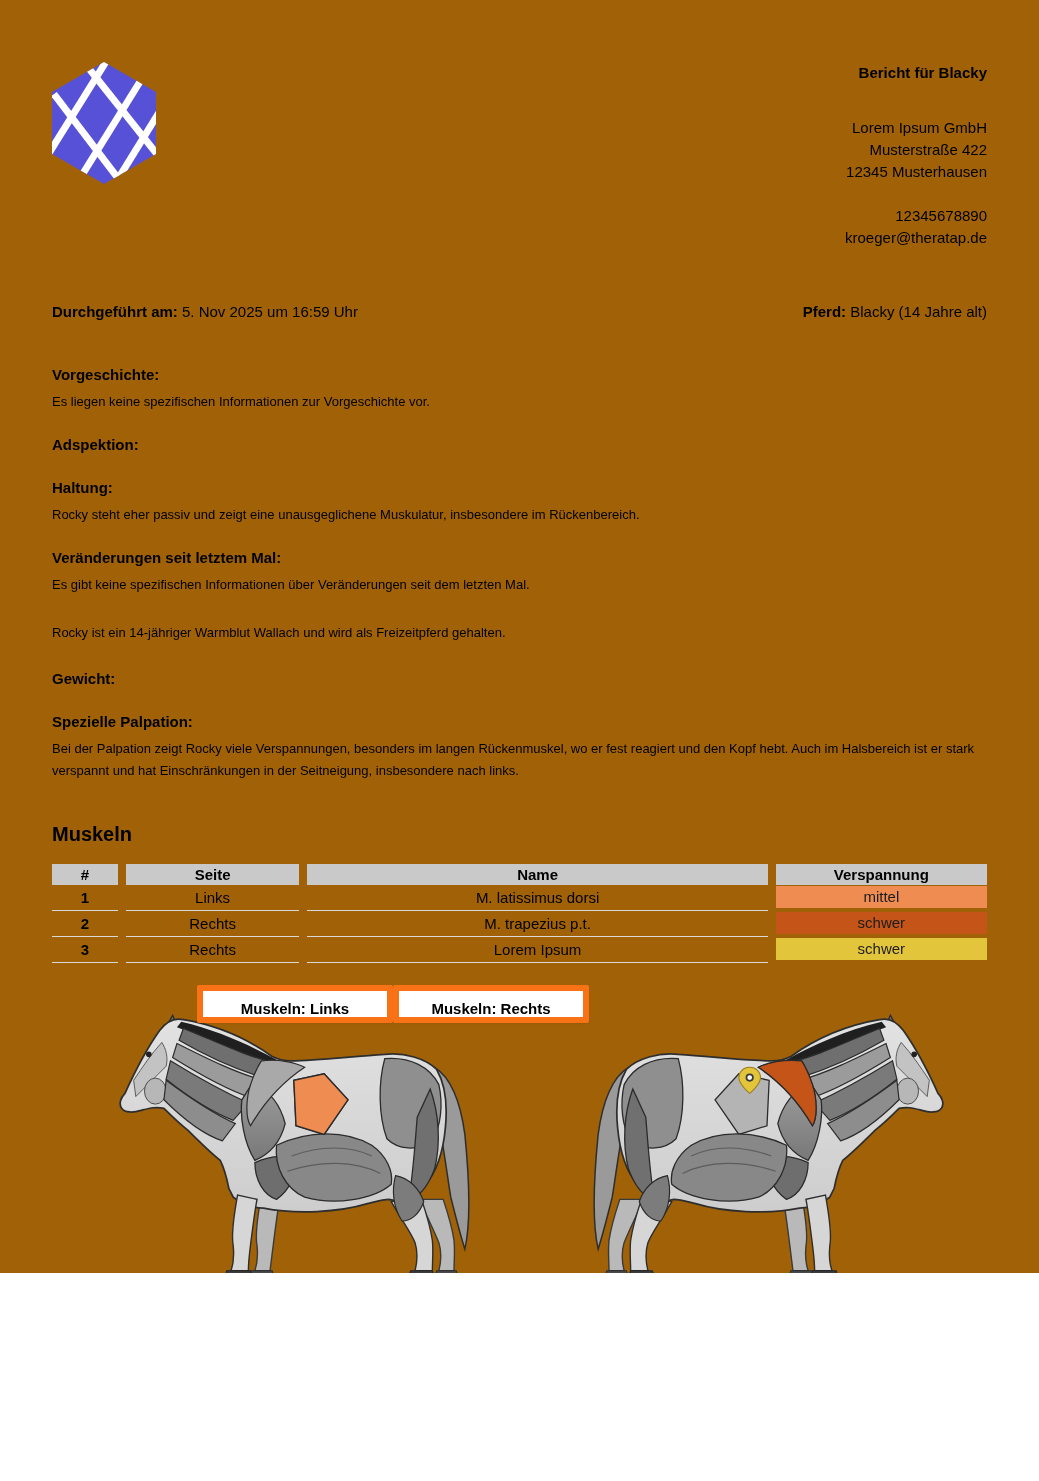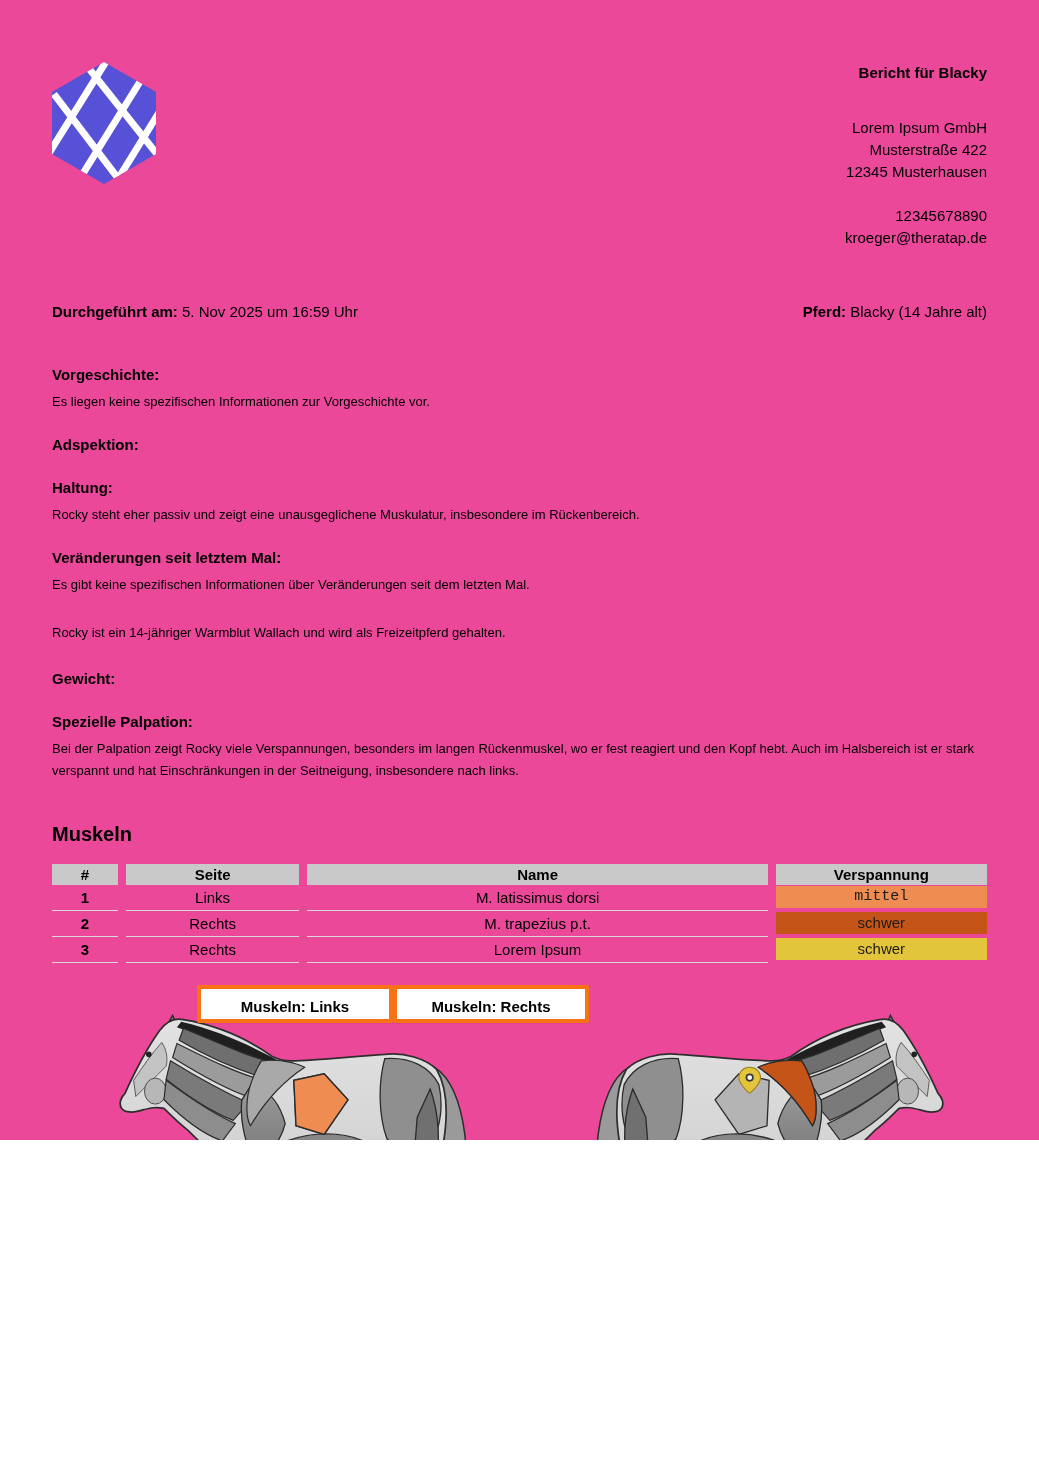--- a/index.html
+++ b/index.html
@@ -1,17 +1,17 @@
 <!DOCTYPE html>
 <html><head>
 <meta charset="utf-8">
 <style>
   html,body{margin:0;padding:0;background:#fff;}
   body{font-family:"Liberation Sans","DejaVu Sans",sans-serif;color:#000;}
-  .page{position:relative;width:1039px;height:1140px;margin:0 auto;background:#ec4899;overflow:hidden;}
+  .page{position:relative;width:1039px;height:1273px;margin:0 auto;background:#a16207;overflow:hidden;}
   .content{padding:0 52px;}
 
   
   .header{display:flex;justify-content:space-between;align-items:flex-start;padding-top:62px;}
   .logo{width:104px;height:122px;}
   .addr{ text-align:right;font-size:15px;line-height:22px;}
   .addr .report-title{font-weight:bold;margin-bottom:33px;}
   .addr .spacer{height:22px;}
 
   
@@ -32,21 +32,21 @@
   table.muscles{width:100%;border-collapse:separate;border-spacing:8px 0;table-layout:fixed;font-size:15px;}
   table.muscles th{background:#c9c9c9;font-weight:bold;text-align:center;height:21px;padding:0;}
   table.muscles td{text-align:center;height:25px;padding:0;border-bottom:1px solid #d8d8d8;}
   table.muscles td.num{font-weight:bold;}
   table.muscles td.tension{border-bottom:none;vertical-align:top;}
   .badge{height:22px;line-height:22px;margin-top:1px;color:#1c1c1c;}
   col.c-num{width:7%;} col.c-side{width:18.5%;} col.c-name{width:49%;} col.c-tension{width:22.5%;}
 
   
   .btn-row{position:relative;z-index:2;display:flex;margin-top:22px;}
-  .diagram-btn{box-sizing:border-box;width:196px;height:38px;background:#fff;border:4px solid #f97316;
+  .diagram-btn{box-sizing:border-box;width:196px;height:38px;background:#fff;border:6px solid #f97316;
     border-radius:2px;font-weight:bold;font-size:15px;line-height:36px;text-align:center;
     box-shadow:0 1px 2px rgba(0,0,0,0.07);}
   .btn-left{margin-left:145px;}
   .btn-right{}
 
   
   .horses{position:relative;z-index:1;display:flex;margin-top:-10px;}
   .horse-box{width:368px;height:271px;}
   .hb-left{margin-left:60px;}
   .hb-right{margin-left:103px;}
@@ -193,21 +193,21 @@
             <th>Name</th>
             <th>Verspannung</th>
           </tr>
         </thead>
         <tbody>
           <tr>
             <td class="num">1</td>
             <td>Links</td>
             <td>M. latissimus dorsi</td>
             <td class="tension">
-                <div class="badge" style="background-color: rgb(238, 140, 81); font-family: Liberation Mono, monospace;">mittel</div>
+                <div class="badge" style="background-color: rgb(238, 140, 81);">mittel</div>
               </td>
           </tr>
           <tr>
             <td class="num">2</td>
             <td>Rechts</td>
             <td>M. trapezius p.t.</td>
             <td class="tension">
                 <div class="badge" style="background-color: rgb(196, 84, 24);">schwer</div>
               </td>
           </tr>

